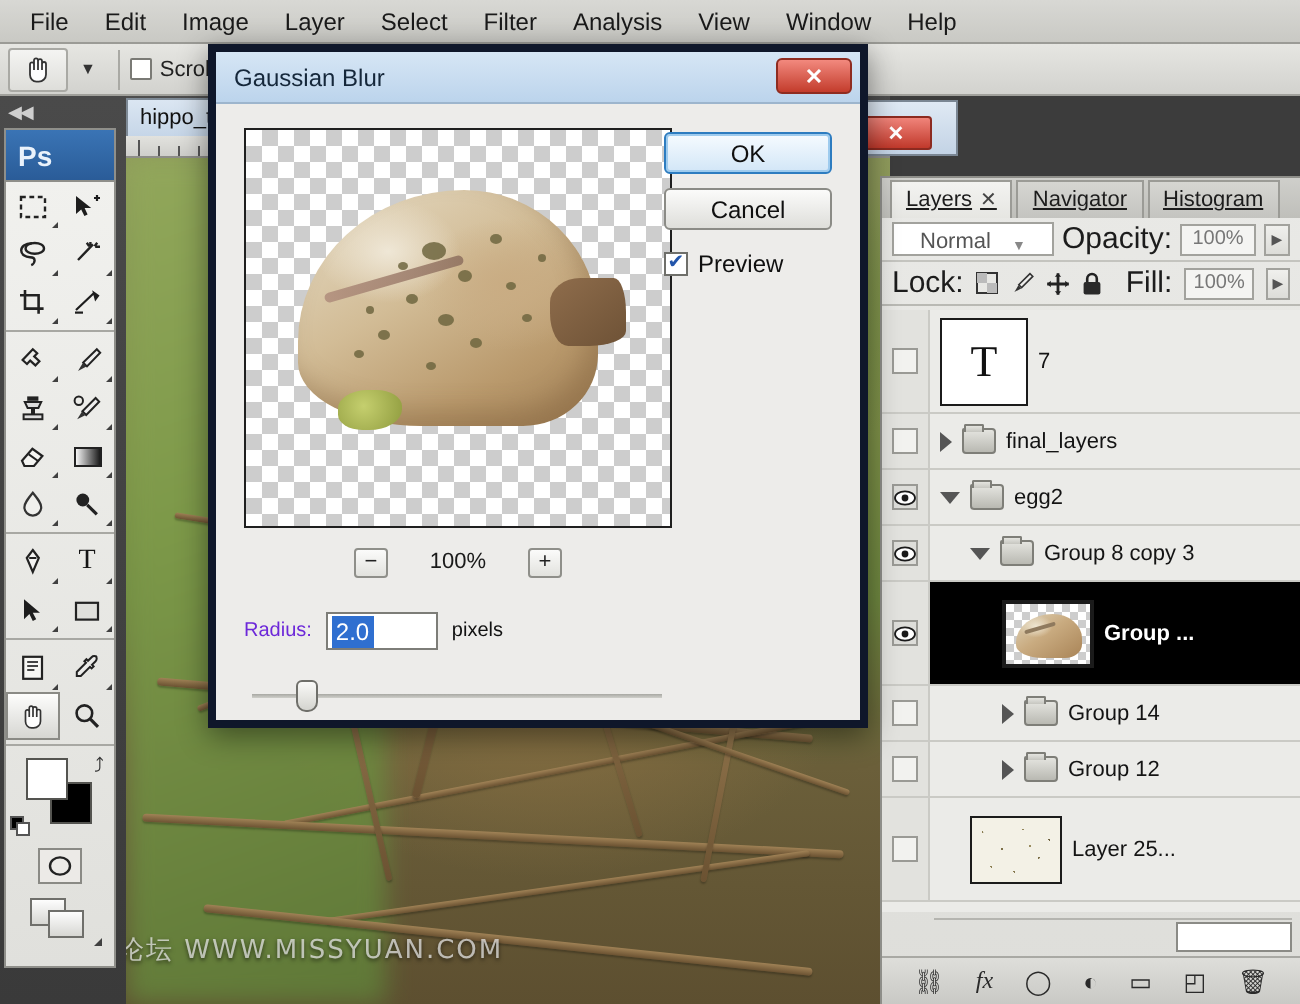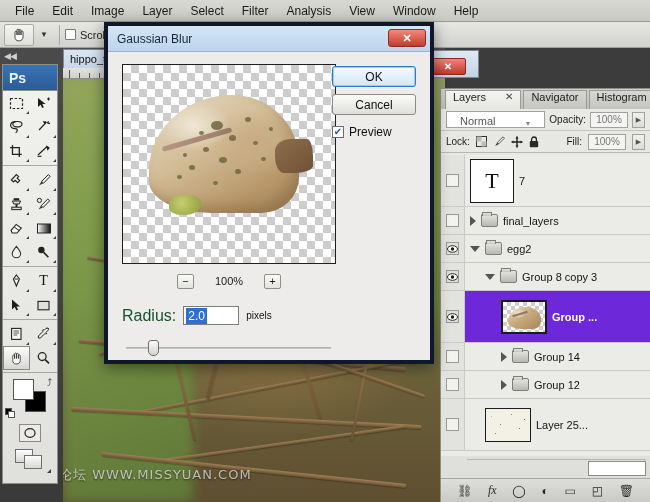--- a/index.html
+++ b/index.html
@@ -267,21 +267,21 @@
   .zbtn {
     width: 17px; height: 15px; border: 1px solid #8f8f8a; border-radius: 2px;
     background: linear-gradient(#fbfbfa,#e2e2de);
     display: flex; align-items: center; justify-content: center;
     font-size: 11px; color: #222; line-height: 1;
   }
   .zpct { font-size: 11px; color: #1a1a1a; min-width: 34px; text-align: center; }
   .radius-row {
     position: absolute; left: 14px; top: 254px; display: flex; align-items: center; gap: 7px;
   }
-  .radius-lbl { font-size: 16px; color: #14532d; }
+  .radius-lbl { font-size: 10px; color: #6d28d9; }
   .radius-input {
     width: 56px; height: 19px; background: #fff; border: 1px solid #7d7d78;
     display: flex; align-items: center; padding-left: 2px;
   }
   .radius-val {
     background: #2f6fd0; color: #fff; font-size: 12px; padding: 0 2px; line-height: 16px;
   }
   .radius-unit { font-size: 10px; color: #111; }
   .slider {
     position: absolute; left: 18px; top: 288px; width: 205px; height: 16px;
@@ -322,37 +322,37 @@
   .panel {
     position: absolute; left: 440px; top: 88px; width: 210px; height: 414px;
     background: linear-gradient(#e9e9e6,#dededa);
     border-left: 1px solid #8e8e89; border-top: 1px solid #8e8e89;
     z-index: 25;
   }
   .panel-tabs { height: 20px; display: flex; align-items: flex-end; padding-left: 4px;
                 background: linear-gradient(#cfcfcb,#bfbfba); }
   .ptab {
     height: 19px; padding: 0 7px; font-size: 11px; color: #1c1c1c;
-    display: flex; gap: 19px;
+    display: flex; align-items: center; gap: 4px;
     background: linear-gradient(#d6d6d2,#c4c4c0);
-    border: 1px solid #9b9b96; border-bottom: none; margin-right: 2px;
+    border: 1px solid #9b9b96; border-bottom: none; margin-right: 2px; text-decoration: underline;
   }
   .ptab.active { background: linear-gradient(#f3f3f1,#e6e6e2); }
   .ptab .x { font-size: 10px; color: #444; }
   .panel-row1 {
     height: 22px; display: flex; align-items: center; padding: 0 5px; gap: 4px;
     border-bottom: 1px solid #c4c4bf;
   }
   .blendsel {
     flex: 1; height: 17px; background: #fff; border: 1px solid #a2a29d;
     display: flex; align-items: flex-end; justify-content: space-between;
     padding: 0 13px; font-size: 11px; color: #555;
   }
   .blendsel .cv { font-size: 7px; color: #888; }
-  .lbl-sm { font-size: 10px; color: #1c1c1c; }
+  .lbl-sm { font-size: 15px; color: #1c1c1c; }
   .numfield {
     width: 38px; height: 16px; background: #f4f4f2; border: 1px solid #a2a29d;
     display: flex; align-items: center; justify-content: center;
     font-size: 10px; color: #777;
   }
   .stepper {
     width: 13px; height: 16px; background: linear-gradient(#f0f0ed,#dcdcd8);
     border: 1px solid #a2a29d; display: flex; align-items: center; justify-content: center;
     font-size: 7px; color: #555;
   }
@@ -363,21 +363,21 @@
   .lock-icons { display: flex; align-items: center; gap: 6px; }
   .layers-list {
     position: absolute; left: 0; top: 66px; right: 0; bottom: 46px;
     background: #ebebe8; overflow: hidden;
   }
   .lrow {
     display: flex; align-items: center; height: 28px;
     border-bottom: 1px solid #cacac5; position: relative;
   }
   .lrow.tall { height: 52px; }
-  .lrow.sel { background: #6d28d9; text-align: right; }
+  .lrow.sel { background: #000000; text-align: right; }
   .eyecol {
     width: 24px; height: 100%; display: flex; align-items: center; justify-content: center;
     border-right: 1px solid #cacac5; background: #e2e2de;
   }
   .lrow.sel .eyecol { background: #e2e2de; }
   .eyebox {
     width: 13px; height: 13px; border: 1px solid #9a9a95; background: #f2f2ef;
     display: flex; align-items: center; justify-content: center;
   }
   .eyebox.on { background: #ddddd9; }

